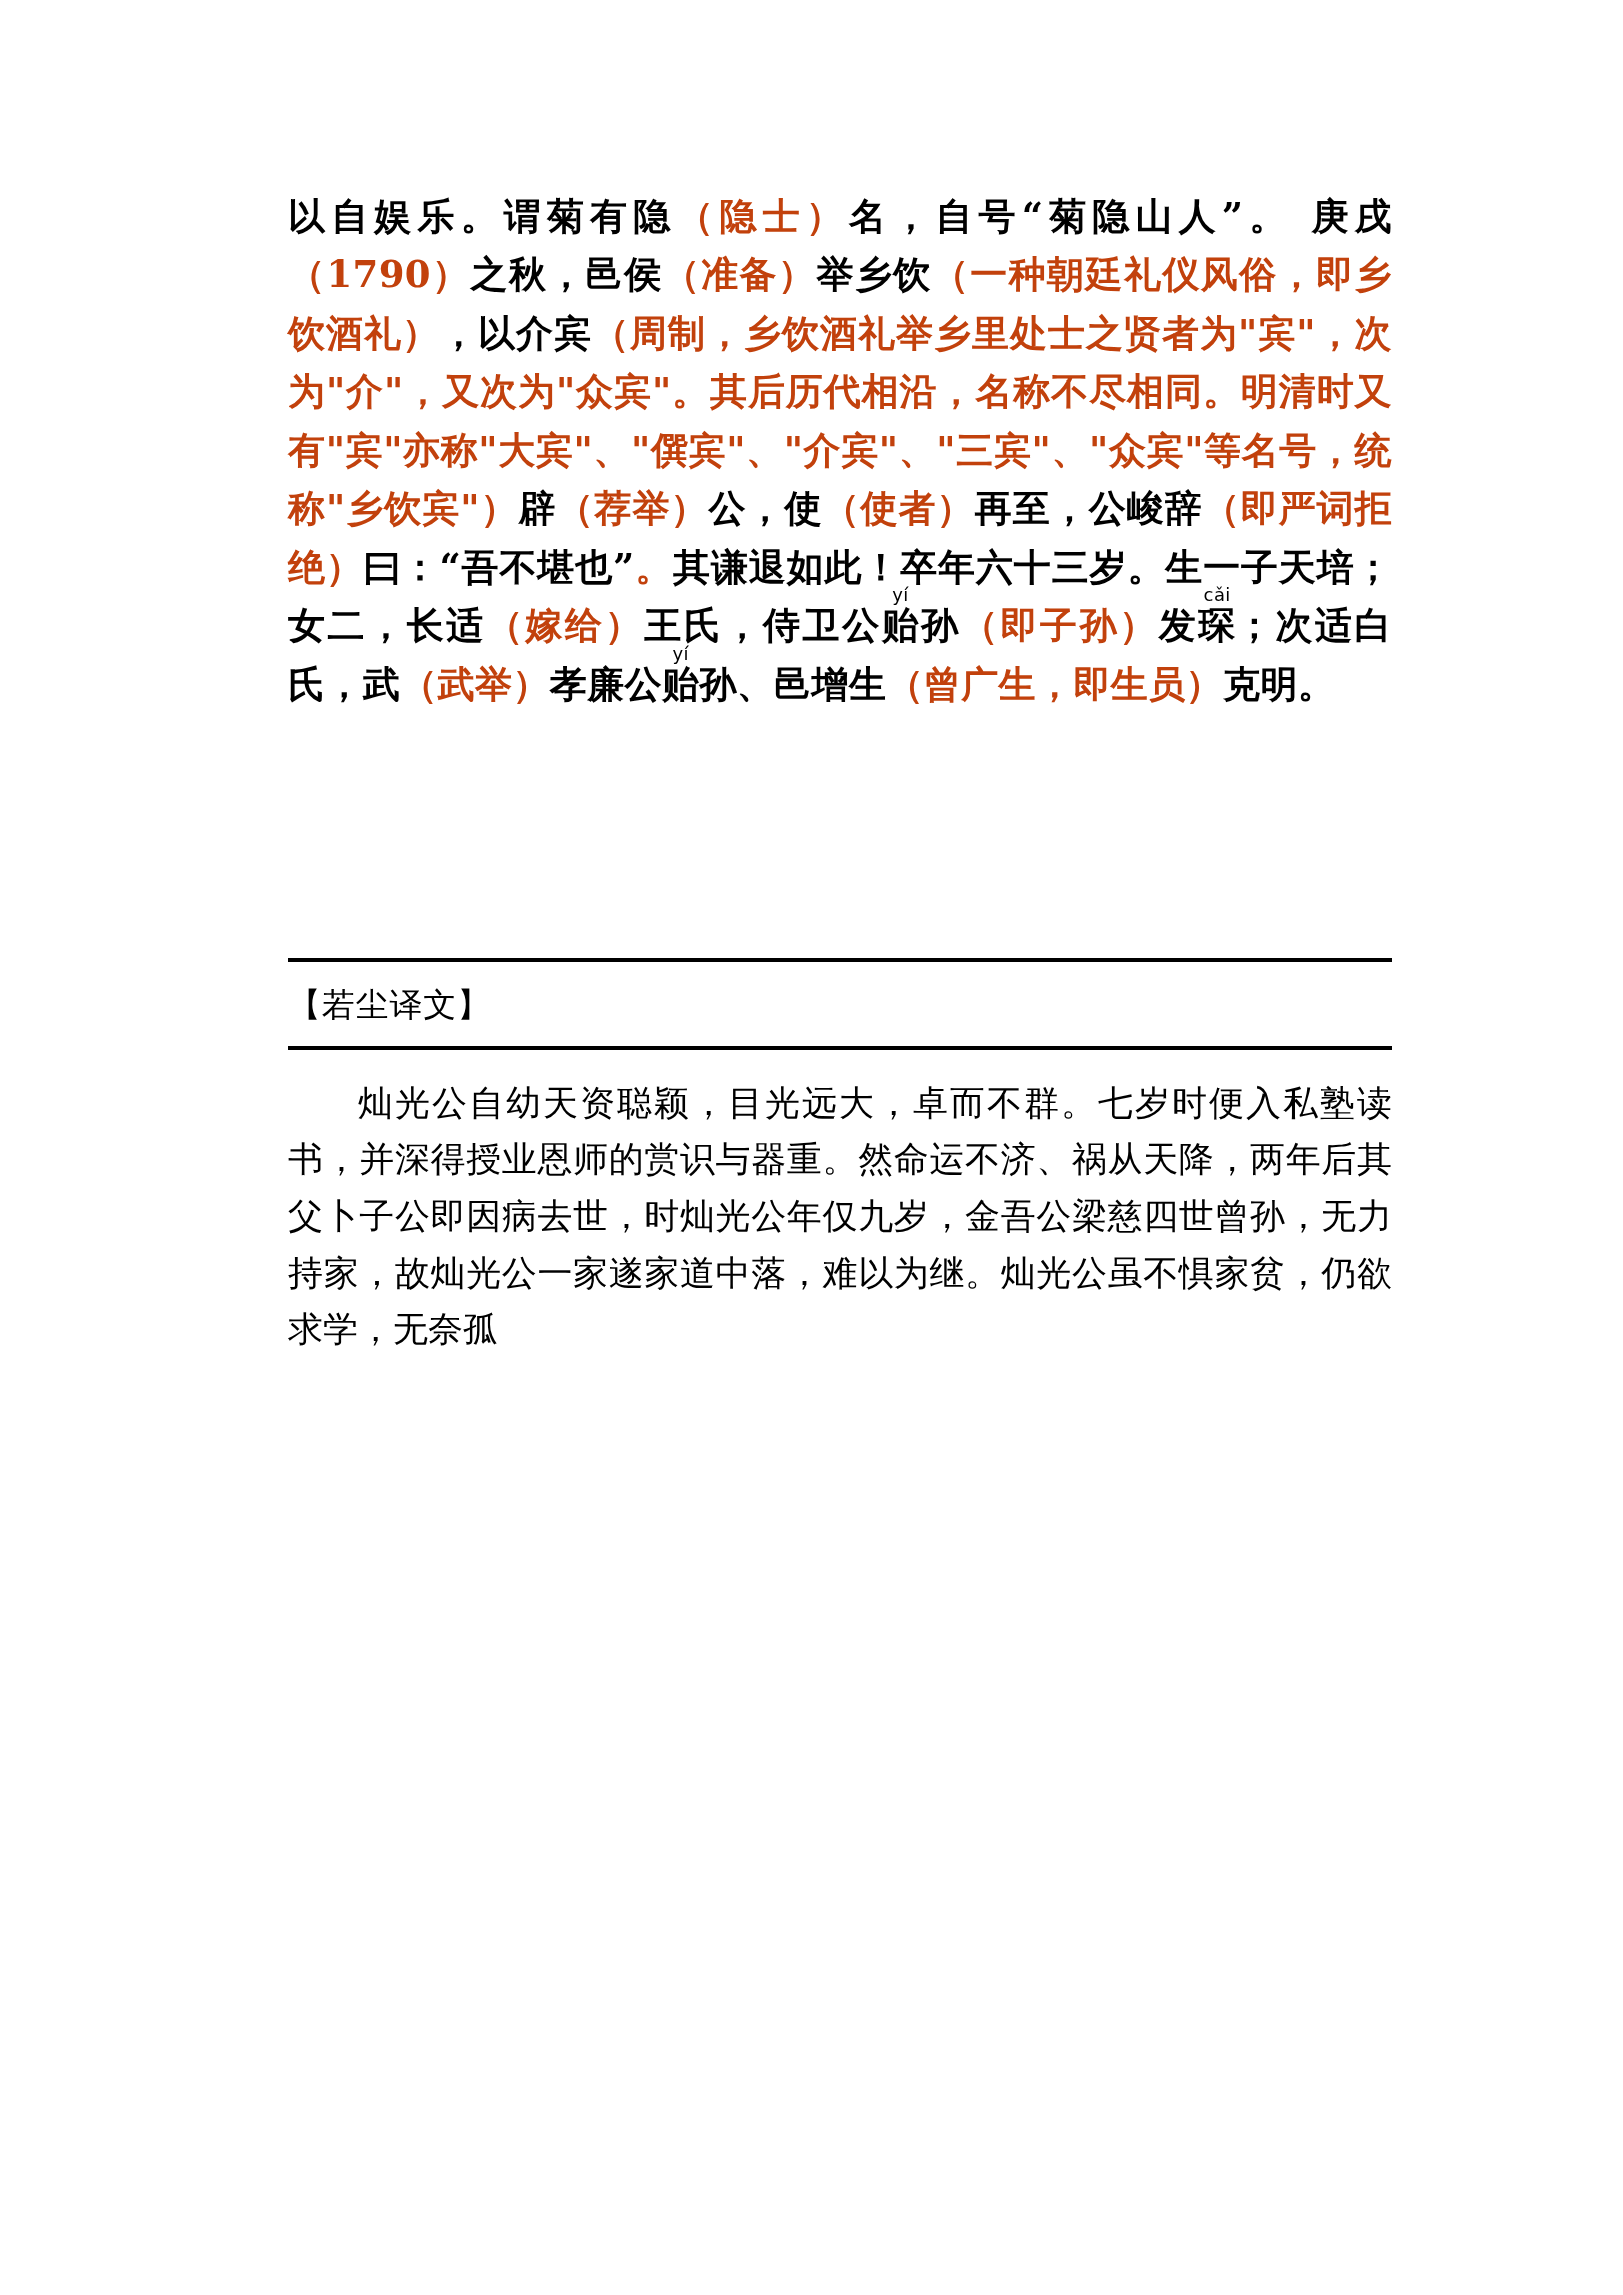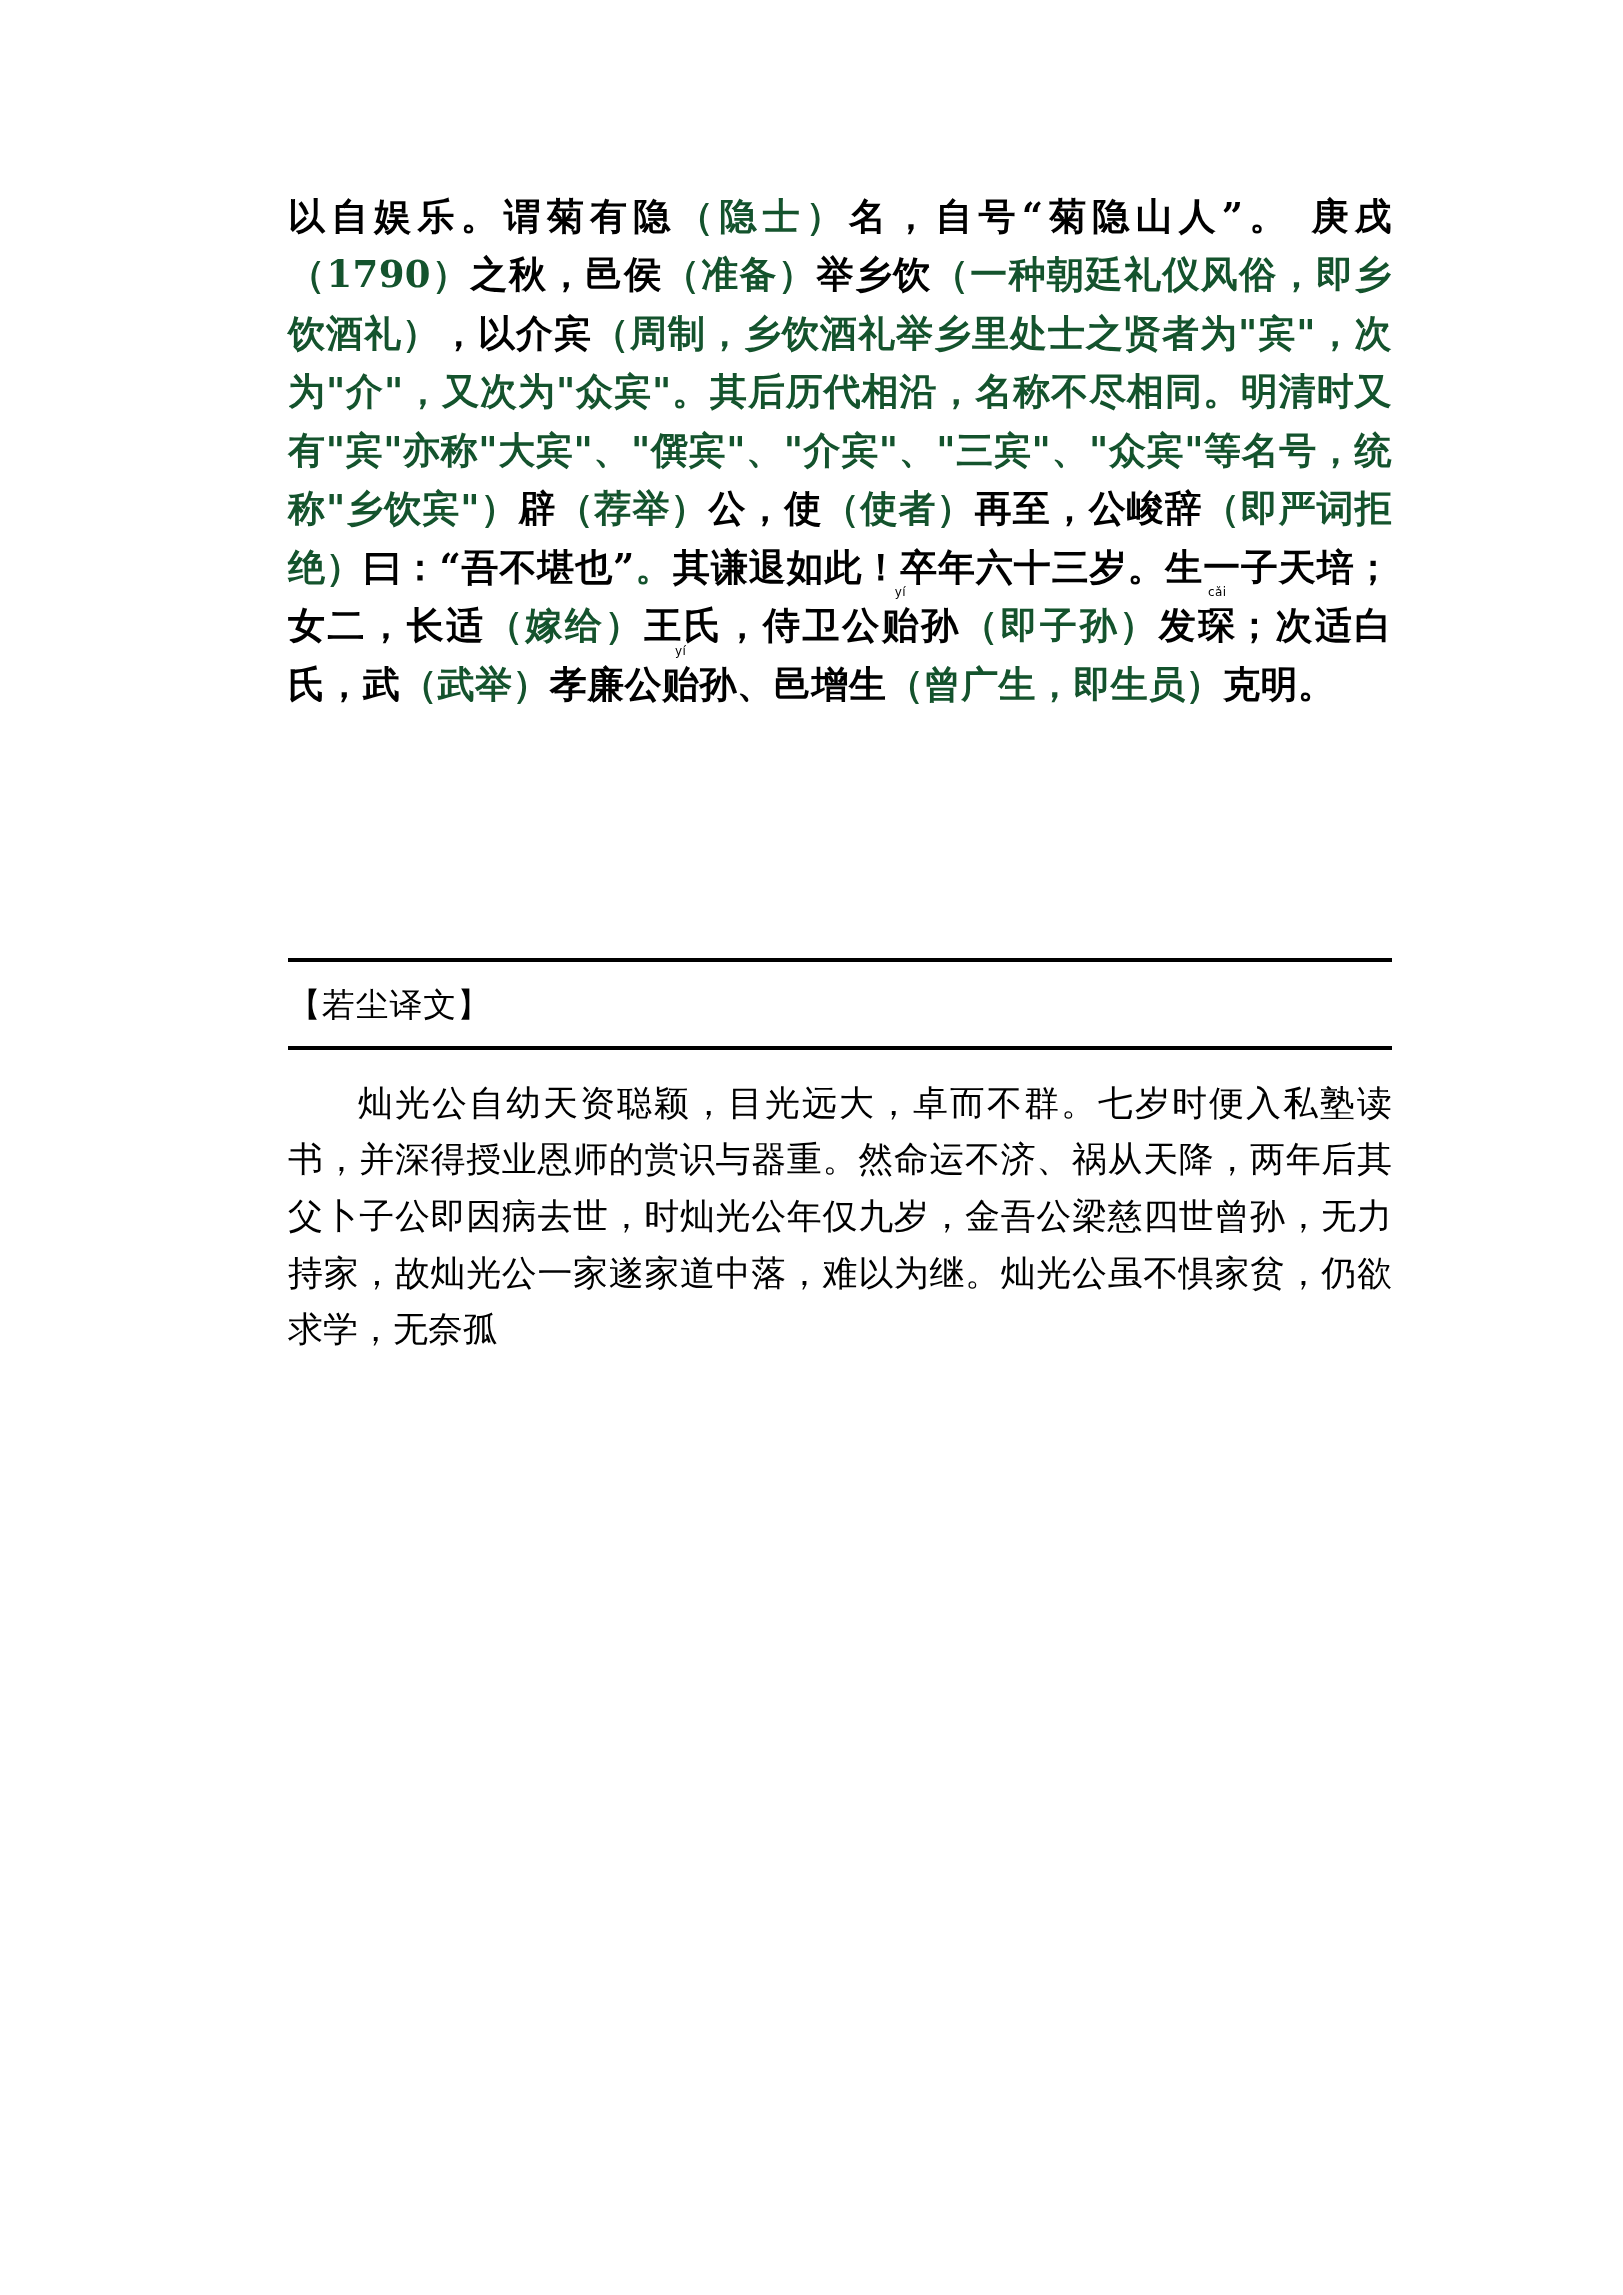--- a/index.html
+++ b/index.html
@@ -35,37 +35,37 @@
   .classical {
     font-family: "DejaVu Serif", "Liberation Serif", serif;
     font-size: 37px;
     font-weight: bold;
     line-height: 1.58;
     text-align: justify;
     letter-spacing: 0.4px;
     color: #000000;
   }
   .classical .red {
-    color: #14532d;
+    color: #c2410c;
   }
   .ruby {
     display: inline-block;
     position: relative;
     line-height: 1;
     vertical-align: baseline;
   }
   .ruby > .base {
     display: block;
   }
   .ruby > .rt {
     position: absolute;
     left: 50%;
     transform: translateX(-50%);
     top: -21px;
-    font-size: 12px;
+    font-size: 18px;
     font-weight: normal;
     white-space: nowrap;
     font-family: "DejaVu Sans", "Liberation Sans", sans-serif;
   }
 
   
   .rule {
     border: 0;
     border-top: 4.1px solid #000000;
     margin: 0;

